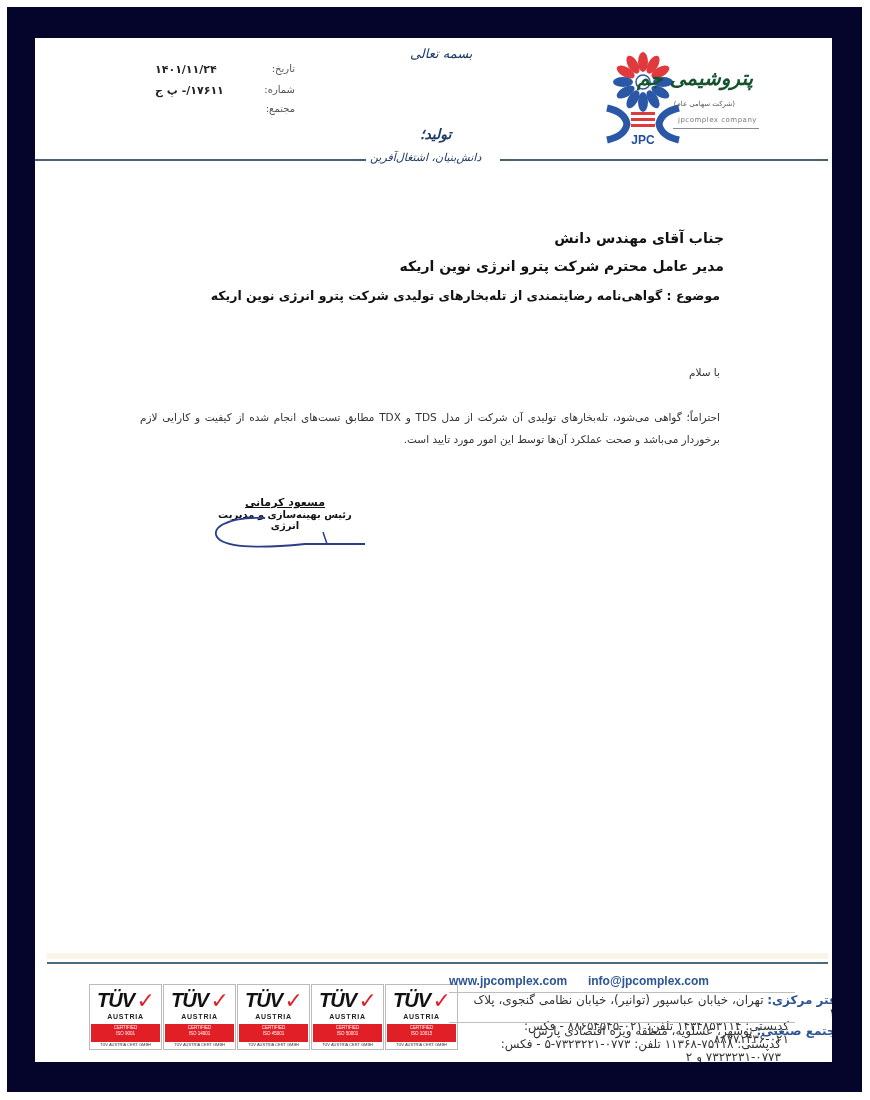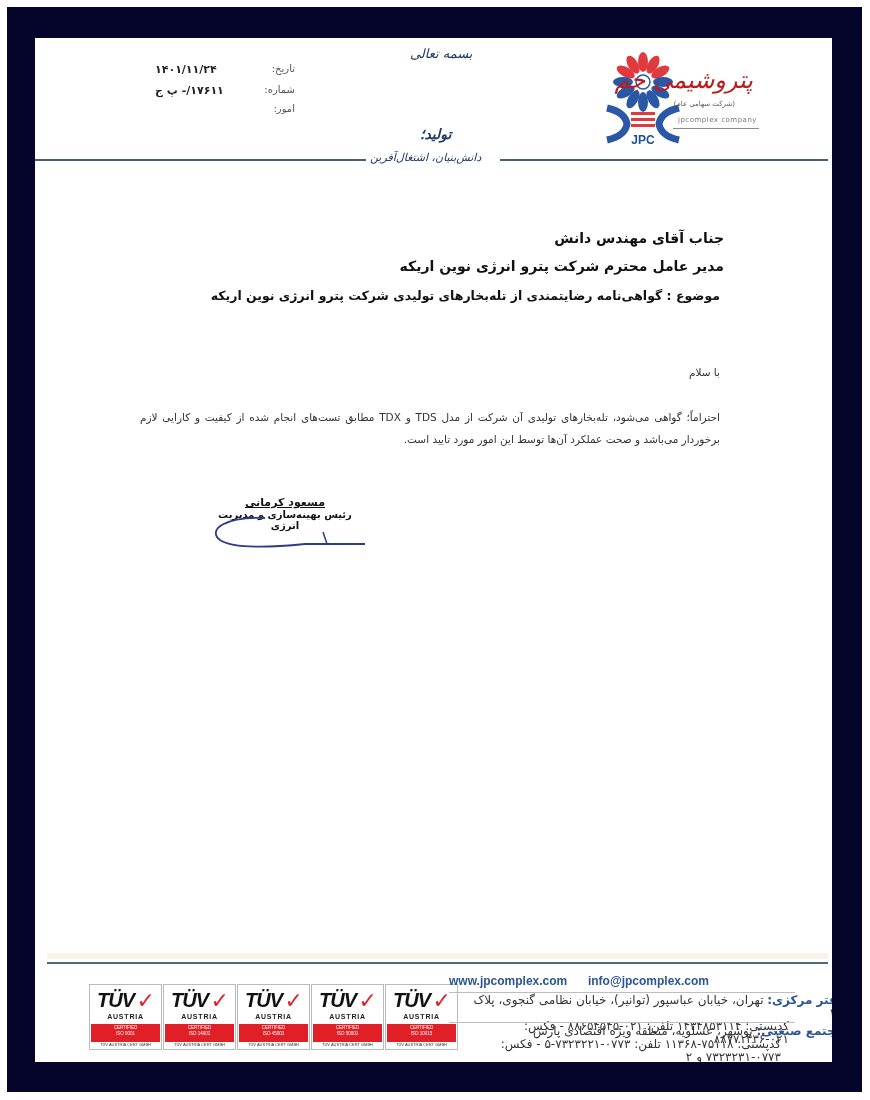--- a/index.html
+++ b/index.html
@@ -15,21 +15,21 @@
     .meta-value { font-size: 11px; font-weight: bold; color: #222; text-align: left; margin-right: 10px; }
 
     .hdr-line { position: absolute; left: 0; top: 121px; width: 793px; height: 2px; background: #4a5f72; }
     .hdr-line-gap { position: absolute; top: 113px; left: 331px; width: 134px; height: 18px; background: #fff; }
 
     .calligraphy { font-family: "DejaVu Serif", serif; font-style: italic; color: #1e3a66; }
 
     
     .logo { position: absolute; left: 570px; top: 10px; width: 160px; height: 100px; }
     .logo-brand { position: absolute; right: 12px; top: 18px; font-family: "DejaVu Serif", serif;
-                  font-style: italic; font-weight: normal; font-size: 24px; color: #b91c1c; direction: rtl; }
+                  font-style: italic; font-weight: bold; font-size: 20px; color: #14532d; direction: rtl; }
     .logo-sub { position: absolute; right: 30px; top: 52px; font-size: 7px; color: #555; direction: rtl; margin-left: 36px; }
     .logo-en { position: absolute; right: 8px; top: 68px; font-size: 7px; color: #777; letter-spacing: 0.5px; }
     .logo-underline { position: absolute; right: 6px; top: 80px; width: 86px; height: 1px; background: #8a8a8a; }
 
     .addressee { font-weight: bold; color: #111; font-size: 14px; text-align: right; }
     .body-text { font-size: 10.5px; color: #333; line-height: 22px; text-align: justify; text-align-last: right; }
 
     .sig-name { font-weight: bold; font-size: 11px; color: #111; text-align: center; }
     .sig-title { font-weight: bold; font-size: 10px; color: #111; text-align: center; }
 
@@ -66,21 +66,21 @@
   <div class="abs rtl" style="left:120px; top:25px; width:140px;">
     <div style="display:flex; justify-content:space-between; margin-bottom:8px;">
       <span class="meta-label">تاریخ:</span>
       <span class="meta-value">۱۴۰۱/۱۱/۲۴</span>
     </div>
     <div style="display:flex; justify-content:space-between; margin-bottom:6px;">
       <span class="meta-label">شماره:</span>
       <span class="meta-value">۱۷۶۱۱/- پ ج</span>
     </div>
     <div style="display:flex; justify-content:space-between;">
-      <span class="meta-label">امور:</span>
+      <span class="meta-label">مجتمع:</span>
       <span class="meta-value"></span>
     </div>
   </div>
 
   <div class="logo">
     <svg width="80" height="100" viewBox="0 0 80 100" style="position:absolute; left:0; top:0;">
       <g transform="translate(38,34)">
         <g fill="#e03a3e">
           <ellipse cx="0" cy="-20" rx="5" ry="10"></ellipse>
           <ellipse cx="0" cy="-20" rx="5" ry="10" transform="rotate(-30)"></ellipse>

